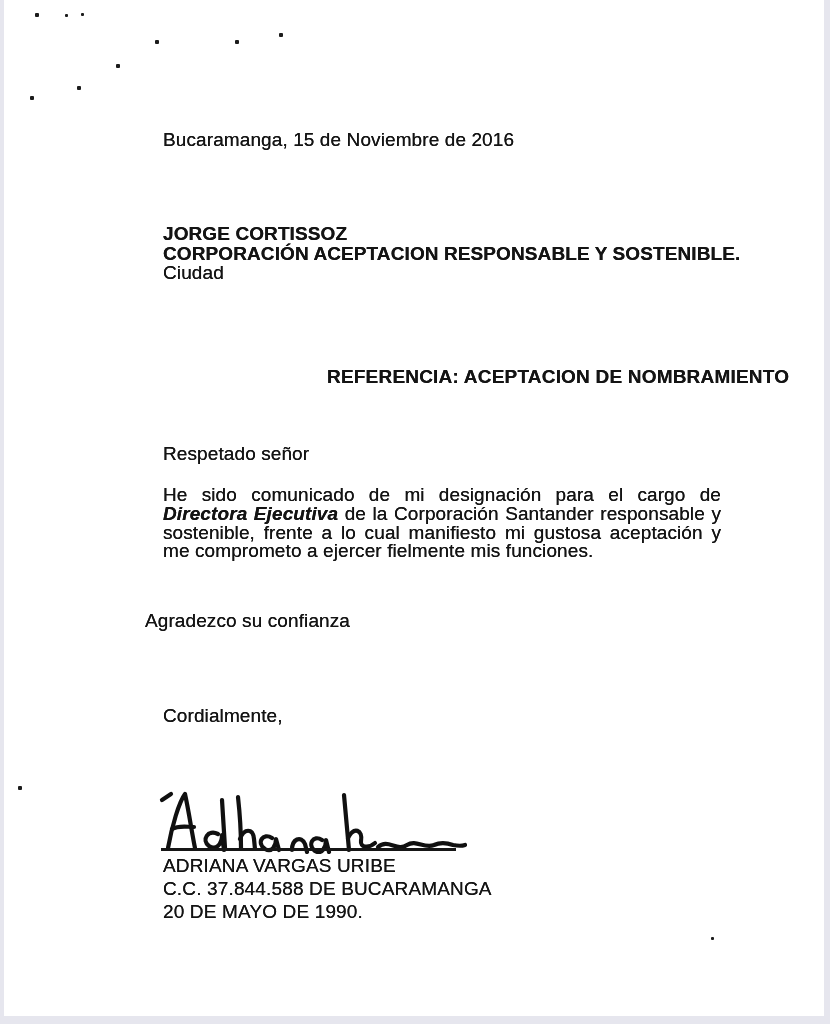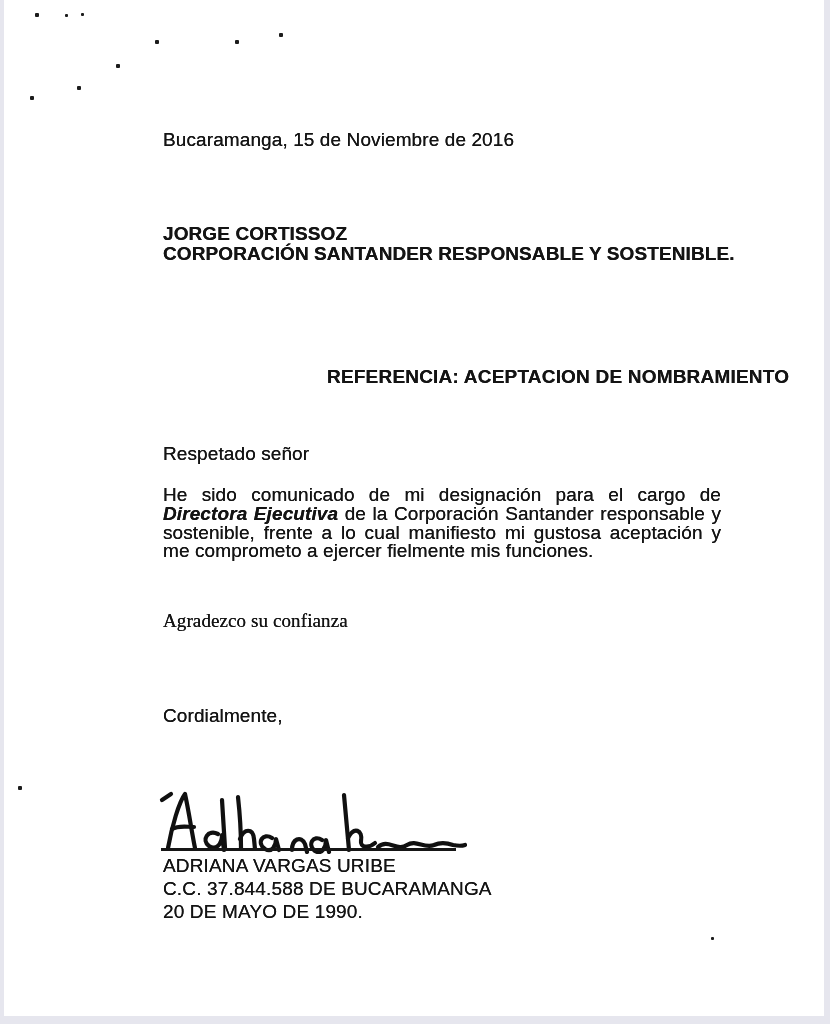--- a/index.html
+++ b/index.html
@@ -20,21 +20,21 @@
   }
   .blk{position:absolute;font-size:19px;line-height:19px;
        text-shadow:0 0 .45px currentColor;letter-spacing:.1px;}
   .b{font-weight:700;}
   .bi{font-weight:700;font-style:italic;}
   .date{top:130px;left:159px;}
   .recipient{top:224px;left:159px;line-height:19.5px;}
   .reference{top:367px;left:323px;font-weight:700;letter-spacing:.2px;text-align:right;}
   .greeting{top:444px;left:159px;}
   .bodytext{top:486px;left:159px;width:558px;text-align:justify;line-height:18.8px;}
-  .thanks{top:611px;left:159px;font-family:Liberation Serif, serif;}
+  .thanks{top:611px;left:141px;}
   .closing{top:706px;left:159px;}
   .sig-wrap{position:absolute;top:788px;left:152px;width:400px;height:66px;}
   .sig-rule{position:absolute;top:848px;left:157px;width:295px;height:3px;background:#161616;}
   .signer{top:854px;left:159px;font-weight:400;line-height:23px;letter-spacing:.15px;}
   .speck{position:absolute;background:#1c1c1c;border-radius:1px;}
   .sp1{width:4px;height:4px;}
   .sp2{width:3px;height:3px;}
 </style>
 </head>
 <body>
@@ -50,21 +50,22 @@
   <div class="speck sp1" style="top:64px;left:112px;"></div>
   <div class="speck sp1" style="top:86px;left:73px;"></div>
   <div class="speck sp1" style="top:96px;left:26px;"></div>
   <div class="speck sp1" style="top:786px;left:14px;"></div>
   <div class="speck sp2" style="top:937px;left:707px;"></div>
 
   <div class="blk date">Bucaramanga, 15 de Noviembre de 2016</div>
 
   <div class="blk recipient">
     <div class="b">JORGE CORTISSOZ</div>
-    <div class="b">CORPORACIÓN SANTANDER RESPONSABLE Y SOSTENIBLE.</div>
+    <div class="b">CORPORACIÓN ACEPTACION RESPONSABLE Y SOSTENIBLE.</div>
+    <div>Ciudad</div>
   </div>
 
   <div class="blk reference">REFERENCIA: ACEPTACION DE NOMBRAMIENTO</div>
 
   <div class="blk greeting">Respetado señor</div>
 
   <div class="blk bodytext"><span>He sido comunicado de mi designación para el cargo de </span><span class="bi">Directora Ejecutiva</span><span> de la Corporación Santander responsable y sostenible, frente a lo cual manifiesto mi gustosa aceptación y me comprometo a ejercer fielmente mis funciones.</span></div>
 
   <div class="blk thanks">Agradezco su confianza</div>
 

